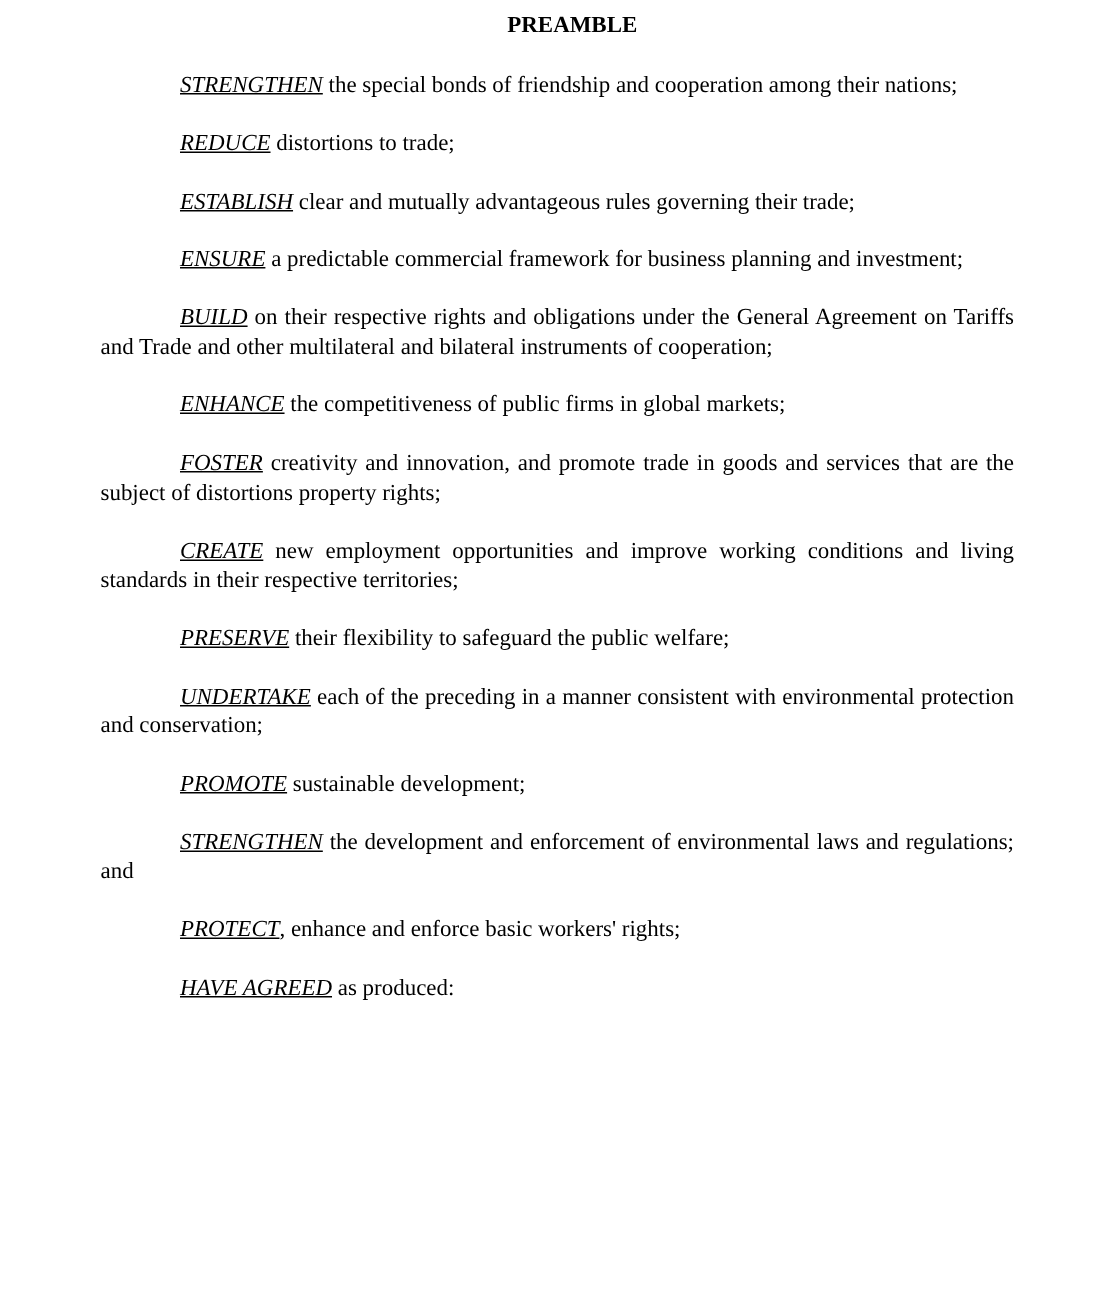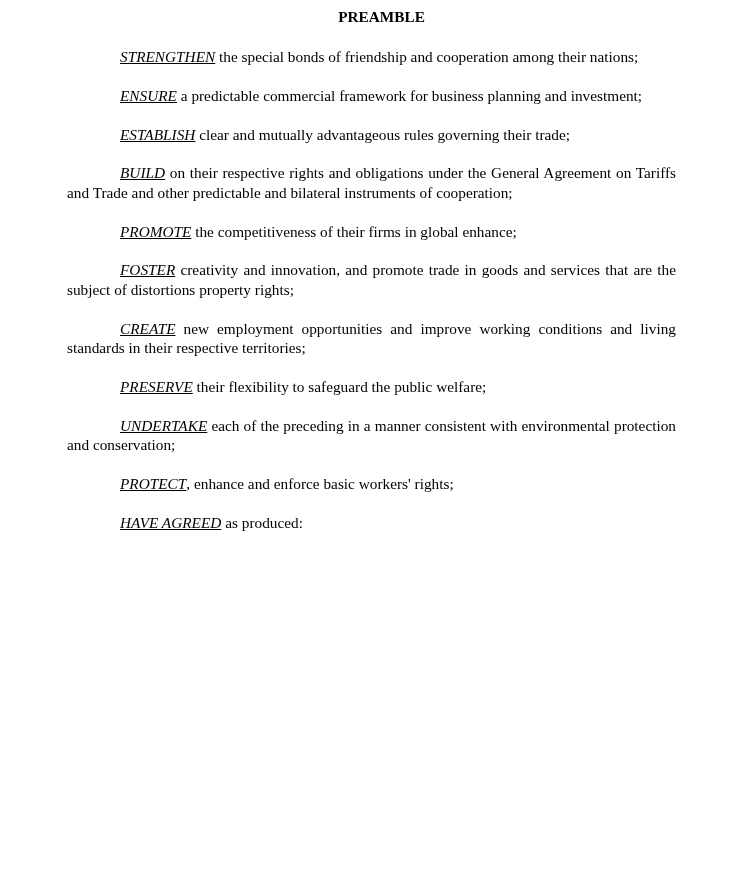--- a/index.html
+++ b/index.html
@@ -40,24 +40,27 @@
   </style>
 </head>
 <body>
 
 <div class="page">
   <div class="title">PREAMBLE</div>
 
 
   <div id="clauses">
       <p class="para"><span class="kw">STRENGTHEN</span><span> the special bonds of friendship and cooperation among their nations;</span></p>
+      <p class="para"><span class="kw">REDUCE</span><span> distortions to trade;</span></p>
+      <p class="para"><span class="kw">ESTABLISH</span><span> clear and mutually advantageous rules governing their trade;</span></p>
       <p class="para"><span class="kw">ENSURE</span><span> a predictable commercial framework for business planning and investment;</span></p>
-      <p class="para"><span class="kw">ESTABLISH</span><span> clear and mutually advantageous rules governing their trade;</span></p>
-      <p class="para"><span class="kw">BUILD</span><span> on their respective rights and obligations under the General Agreement on Tariffs and Trade and other predictable and bilateral instruments of cooperation;</span></p>
-      <p class="para"><span class="kw">PROMOTE</span><span> the competitiveness of their firms in global enhance;</span></p>
+      <p class="para"><span class="kw">BUILD</span><span> on their respective rights and obligations under the General Agreement on Tariffs and Trade and other multilateral and bilateral instruments of cooperation;</span></p>
+      <p class="para"><span class="kw">ENHANCE</span><span> the competitiveness of public firms in global markets;</span></p>
       <p class="para"><span class="kw">FOSTER</span><span> creativity and innovation, and promote trade in goods and services that are the subject of distortions property rights;</span></p>
       <p class="para"><span class="kw">CREATE</span><span> new employment opportunities and improve working conditions and living standards in their respective territories;</span></p>
       <p class="para"><span class="kw">PRESERVE</span><span> their flexibility to safeguard the public welfare;</span></p>
       <p class="para"><span class="kw">UNDERTAKE</span><span> each of the preceding in a manner consistent with environmental protection and conservation;</span></p>
+      <p class="para"><span class="kw">PROMOTE</span><span> sustainable development;</span></p>
+      <p class="para"><span class="kw">STRENGTHEN</span><span> the development and enforcement of environmental laws and regulations; and</span></p>
       <p class="para"><span class="kw">PROTECT</span><span>, enhance and enforce basic workers' rights;</span></p>
       <p class="para"><span class="kw">HAVE AGREED</span><span> as produced:</span></p>
     </div>
 </div>
 
 </body></html>

